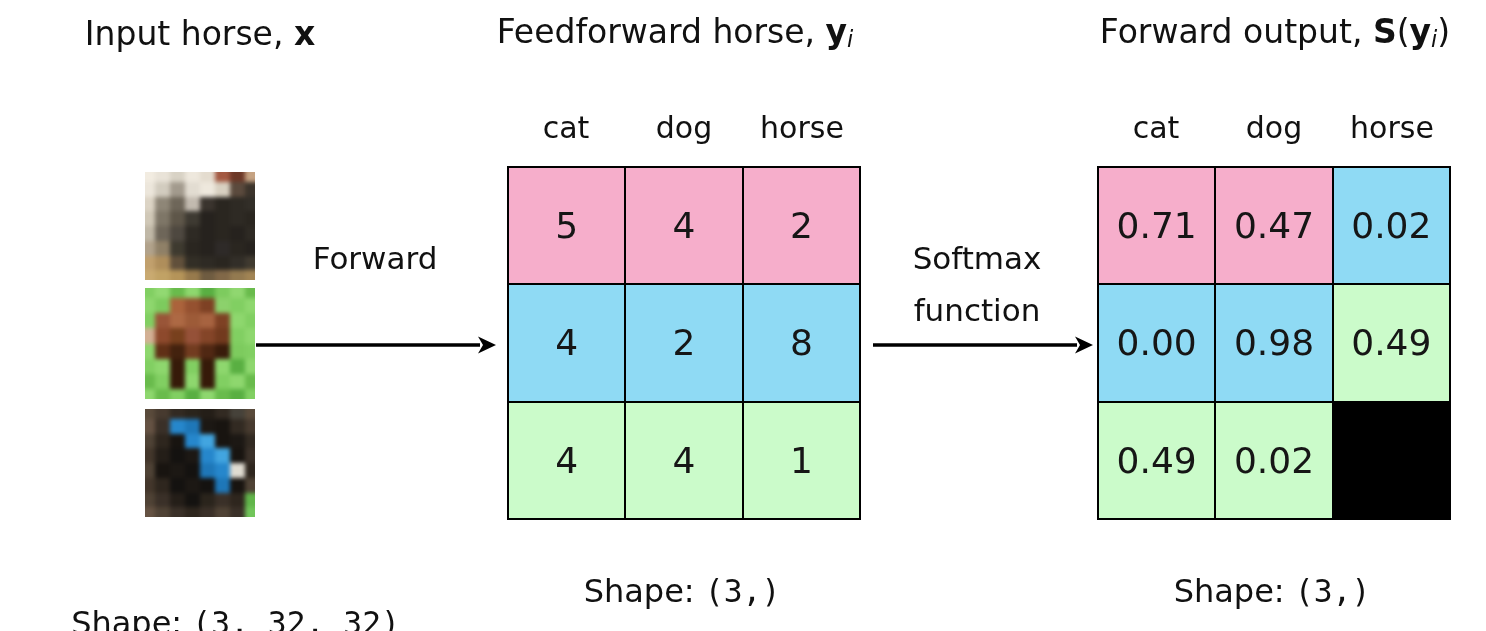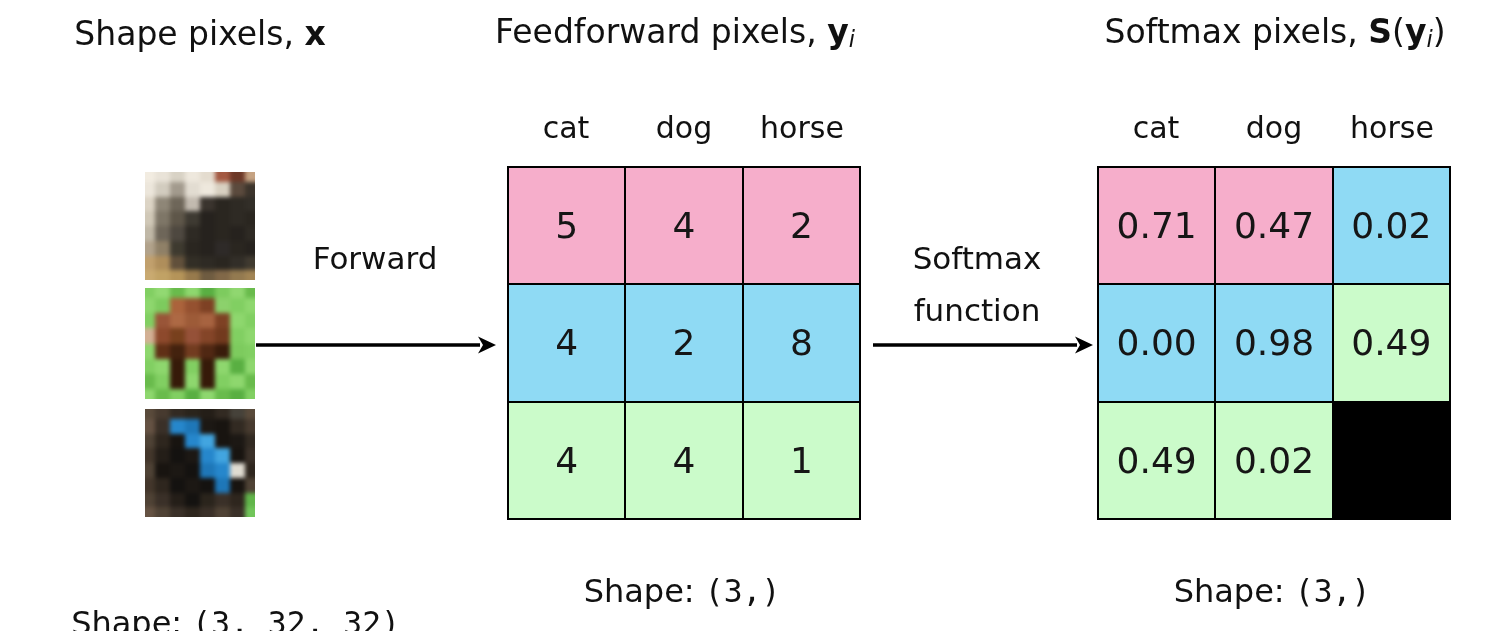--- a/index.html
+++ b/index.html
@@ -83,29 +83,29 @@
     grid-template-columns:repeat(8,1fr);
     grid-template-rows:repeat(8,1fr);
     filter:blur(2px) saturate(1.05);
   }
   svg.arrow{display:block;}
 </style>
 </head>
 <body>
 
 <div class="abs title" style="left:25px;top:14px;width:350px;">
-  <span>Shape pixels, </span><span class="mbold">x</span>
+  <span>Input horse, </span><span class="mbold">x</span>
 </div>
 
 <div class="abs title" style="left:475px;top:12px;width:400px;">
-  <span>Feedforward pixels, </span><span class="mbold">y</span><span class="msub">i</span>
+  <span>Feedforward horse, </span><span class="mbold">y</span><span class="msub">i</span>
 </div>
 
 <div class="abs title" style="left:1075px;top:12px;width:400px;">
-  <span>Softmax pixels, </span><span class="mbold">S</span><span>(</span><span class="mbold">y</span><span class="msub">i</span><span>)</span>
+  <span>Forward output, </span><span class="mbold">S</span><span>(</span><span class="mbold">y</span><span class="msub">i</span><span>)</span>
 </div>
 
 <div class="img-frame" style="top:172px;">
   <div class="pixel-img">
       <div style="background: rgb(242, 236, 226);"></div>
       <div style="background: rgb(233, 227, 217);"></div>
       <div style="background: rgb(216, 210, 198);"></div>
       <div style="background: rgb(238, 232, 222);"></div>
       <div style="background: rgb(228, 220, 208);"></div>
       <div style="background: rgb(160, 90, 68);"></div>

